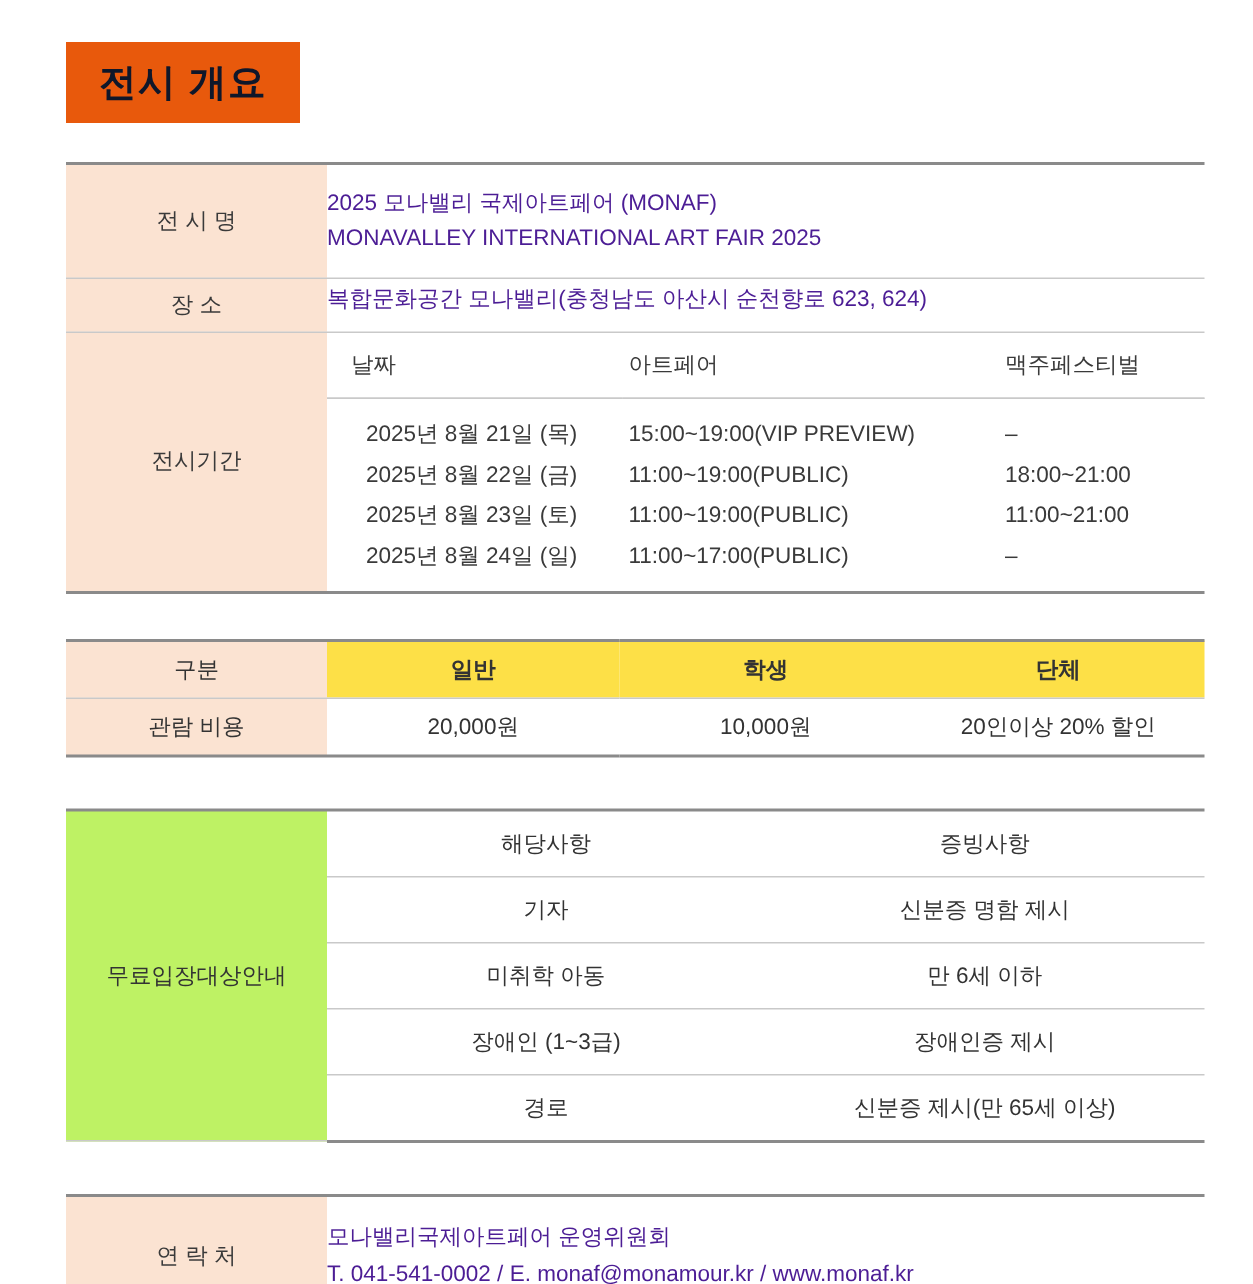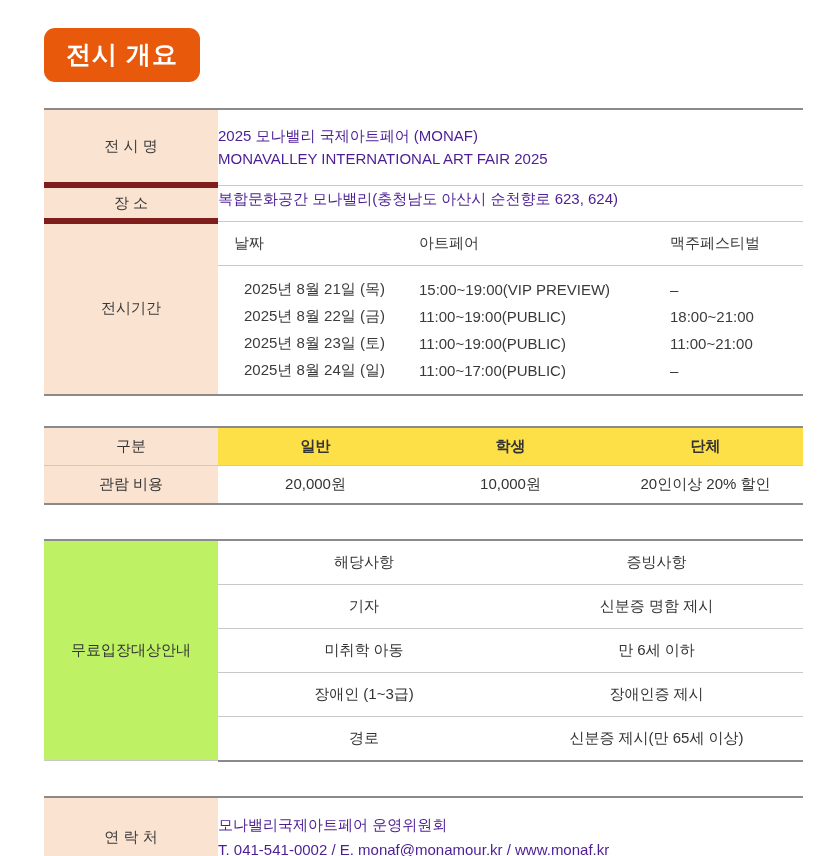--- a/index.html
+++ b/index.html
@@ -19,48 +19,47 @@
     width: 835px;
     height: 856px;
     box-sizing: border-box;
     padding: 0 38px;
   }
 
   
   .title-badge {
     display: inline-block;
     background: #e8590c;
-    color: #ffffff;
+    color: #0f172a;
     font-size: 25px;
     font-weight: bold;
     letter-spacing: 1px;
     padding: 10px 22px 11px 22px;
     margin-top: 28px;
     margin-left: 6px;
-    border-radius: 11px;
   }
 
   
   table.tbl {
     width: 759px;
     border-collapse: collapse;
     table-layout: fixed;
     margin-left: 6px;
   }
   .tbl td, .tbl th {
     padding: 0;
     vertical-align: middle;
     font-weight: normal;
   }
   .lbl {
     background: #fbe3d2;
     text-align: center;
     font-size: 15px;
     color: #3a3a3a;
-    border-top: 6px solid #7f1d1d;
+    border-top: 1px solid #7f1d1d;
     border-bottom: 1px solid #c9c9c9;
   }
   .val {
     font-size: 15px;
     color: #4c1d95;
     padding-left: 16px;
     border-top: 1px solid #c9c9c9;
     border-bottom: 1px solid #c9c9c9;
   }
   .thick-top { border-top: 2px solid #8a8a8a !important; }

